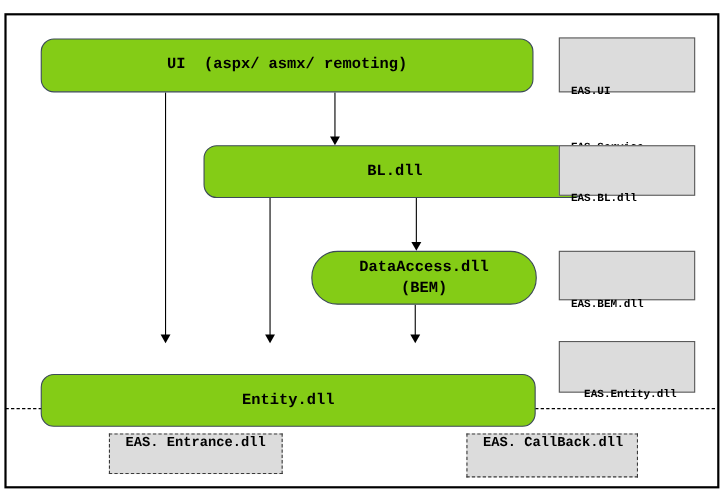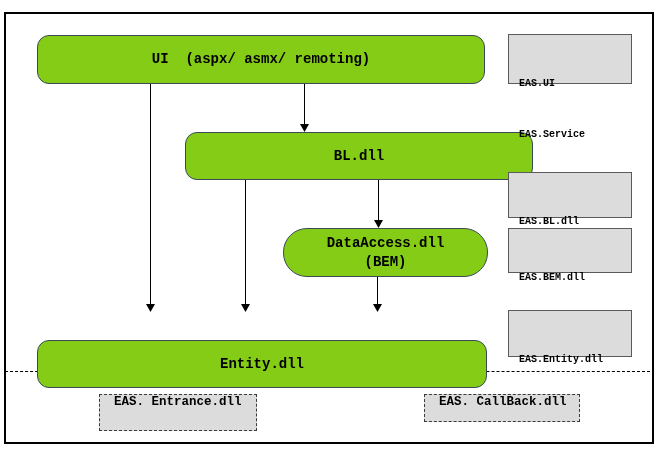--- a/index.html
+++ b/index.html
@@ -56,23 +56,23 @@
     box-sizing: border-box;
     padding: 6px 4px 0 10px;
     color: #000000;
     font-size: 10px;
     font-weight: bold;
     white-space: pre;
     line-height: 17px;
     z-index: 2;
   }
   .ann-ui     { top: 34px;  height: 50px; }
-  .ann-bl     { top: 132px; height: 46px; margin-top: 40px; }
+  .ann-bl     { top: 132px; height: 46px; }
   .ann-bem    { top: 228px; height: 45px; }
-  .ann-entity { top: 310px; height: 47px; }
+  .ann-entity { top: 310px; height: 47px; text-align: center; }
   .annbox span { display: block; }
 
   .separator {
     position: absolute;
     left: 5px; top: 371px;
     width: 645px; height: 0;
     border-top: 1px dashed #000000;
     z-index: 1;
   }
   .dashbox {
@@ -82,21 +82,21 @@
     box-sizing: border-box;
     display: flex;
     padding-left: 14px;
     color: #000000;
     font-size: 12.5px;
     font-weight: bold;
     white-space: pre;
     z-index: 2;
   }
   .dash-entrance { left: 99px;  top: 394px; width: 158px; height: 37px; }
-  .dash-callback { left: 424px; top: 394px; width: 156px; height: 28px; }
+  .dash-callback { left: 424px; top: 394px; width: 156px; height: 40px; }
 </style>
 </head>
 <body>
 
 <div class="frame"></div>
 
 <svg class="arrows" viewBox="0 0 658 451" xmlns="http://www.w3.org/2000/svg">
 
   <g>
     <line x1="150.5" y1="84" x2="150.5" y2="305" stroke="#000" stroke-width="1"></line>

